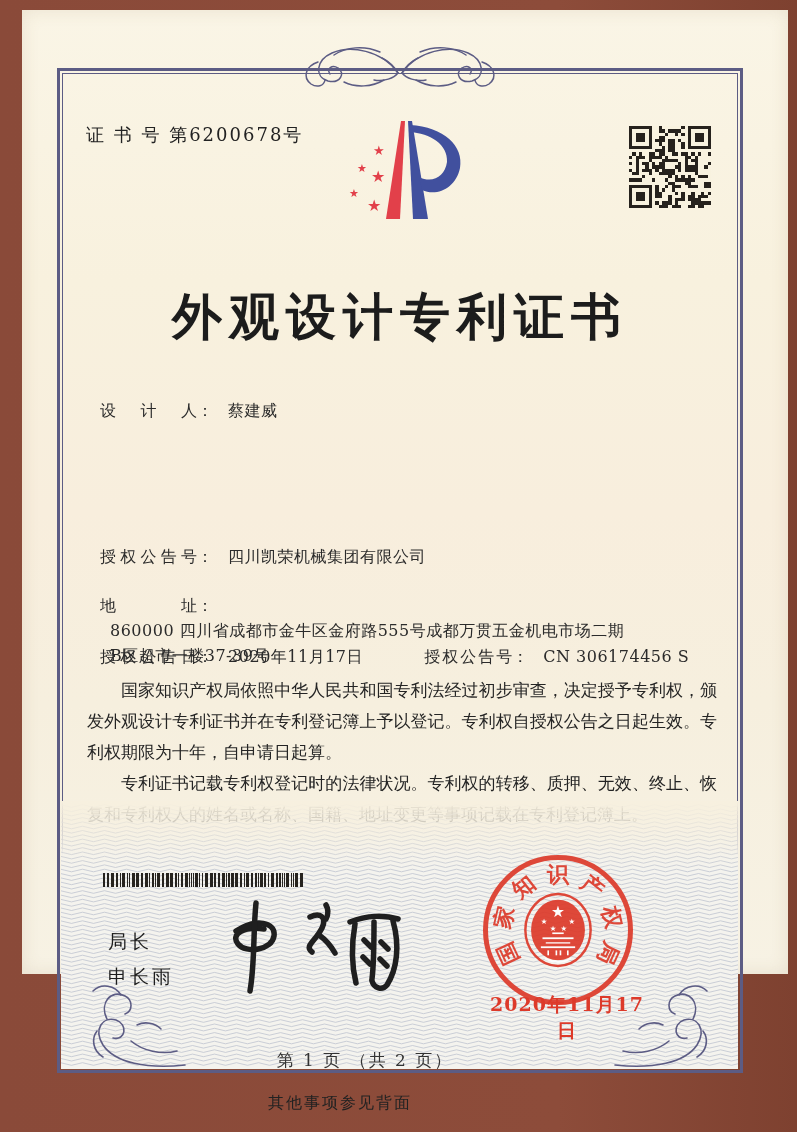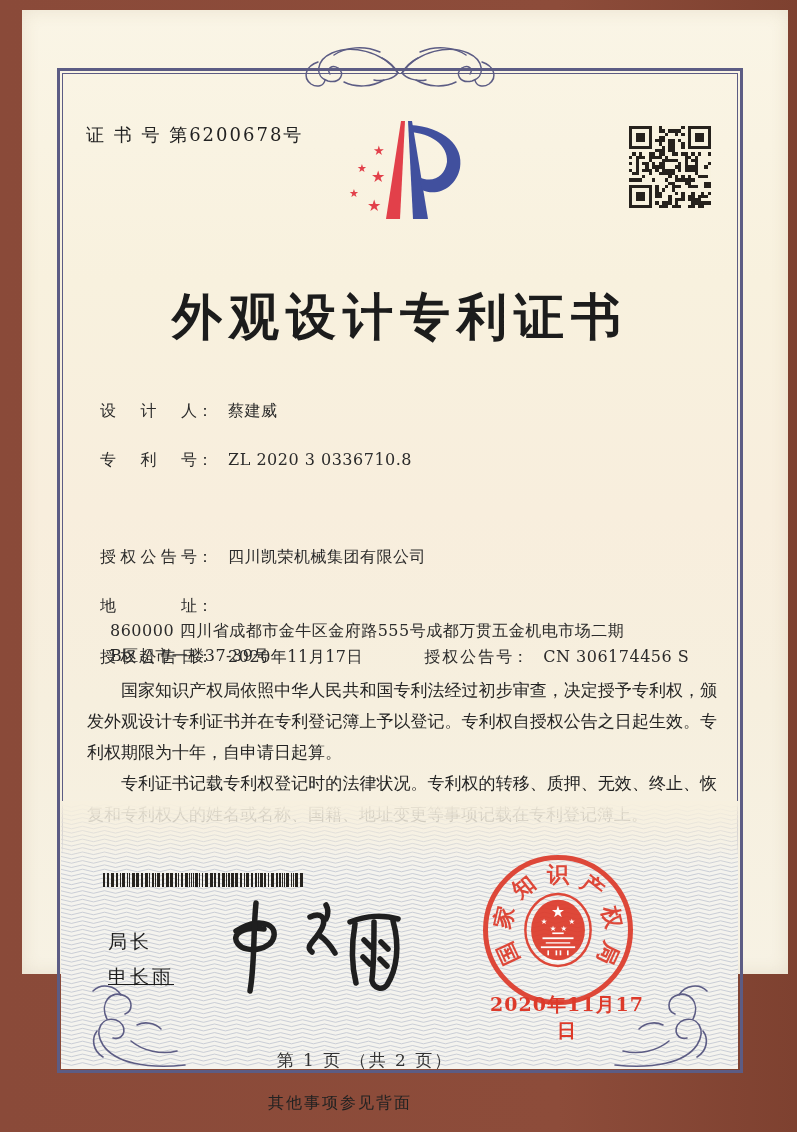--- a/index.html
+++ b/index.html
@@ -42,21 +42,21 @@
              line-height:31px;text-align:justify;color:#242424;}
   .body-text p{text-indent:2em;}
   
   .waves{position:absolute;left:1px;bottom:1px;width:677px;height:268px;overflow:hidden;
          background:linear-gradient(180deg,rgba(246,240,225,0) 0,#f4f3ee 55px);}
   .waves svg{position:absolute;left:0;bottom:0;}
   .wave-fade{position:absolute;left:0;top:0;width:100%;height:70px;
              background:linear-gradient(180deg,#f7f0df 0,rgba(247,240,223,0) 100%);}
   .barcode{position:absolute;left:43px;top:802px;width:205px;height:14px;}
   .director-title{position:absolute;left:48px;top:858px;font-size:19px;letter-spacing:3px;color:#1d1d1d;}
-  .director-name{position:absolute;left:48px;top:893px;font-size:19px;letter-spacing:3px;color:#1d1d1d;text-decoration:underline;}
+  .director-name{position:absolute;left:48px;top:893px;font-size:19px;letter-spacing:3px;color:#1d1d1d;}
   .signature{position:absolute;left:162px;top:820px;width:195px;height:108px;}
   .seal{position:absolute;left:423px;top:784px;width:150px;height:150px;border-radius:50%;
         border:5px solid var(--seal-red);opacity:.92;}
   .seal-ring-text span{position:absolute;left:calc(50% - 13px);top:calc(50% - 13px);
         width:26px;height:26px;line-height:26px;text-align:center;font-size:22px;font-weight:bold;
         color:var(--seal-red);transform-origin:center;}
   .emblem{position:absolute;left:calc(50% - 41px);top:calc(50% - 40px);}
   .seal-date{position:absolute;left:425px;top:921px;width:164px;text-align:center;
              font-size:19px;font-weight:bold;color:var(--seal-red);letter-spacing:1px;z-index:3;}
   .page-info{position:absolute;left:0;top:978px;width:100%;text-align:center;
@@ -313,24 +313,20 @@
       <polygon points="65,6 69,6 85,104 70,104" fill="#41509e"></polygon>
       <path d="M67,10 C101,12 121,31 117,53 C113,73 94,82 79,75 L76,62 C90,69 102,61 104,47 C105,30 88,18 66,17 Z" fill="#41509e"></path>
     </svg>
 
     <div class="title">外观设计专利证书</div>
 
     <div class="field-row" style="top:327px">
       <span class="flabel">设计人</span><span class="fcolon">：</span>
       <span class="fvalue">蔡建威</span>
     </div>
-    <div class="field-row" style="top:376px">
-      <span class="flabel">专利号</span><span class="fcolon">：</span>
-      <span class="fvalue">ZL 2020 3 0336710.8</span>
-    </div>
     <div class="field-row" style="top:473px">
       <span class="flabel">授权公告号</span><span class="fcolon">：</span>
       <span class="fvalue">四川凯荣机械集团有限公司</span>
     </div>
     <div class="field-row addr" style="top:522px">
       <span class="flabel">地址</span><span class="fcolon">：</span>
       <span class="fvalue">860000 四川省成都市金牛区金府路555号成都万贯五金机电市场二期B区超市一楼37-39号</span>
     </div>
     <div class="field-row" style="top:573px">
       <span class="flabel">授权公告日</span><span class="fcolon">：</span>

